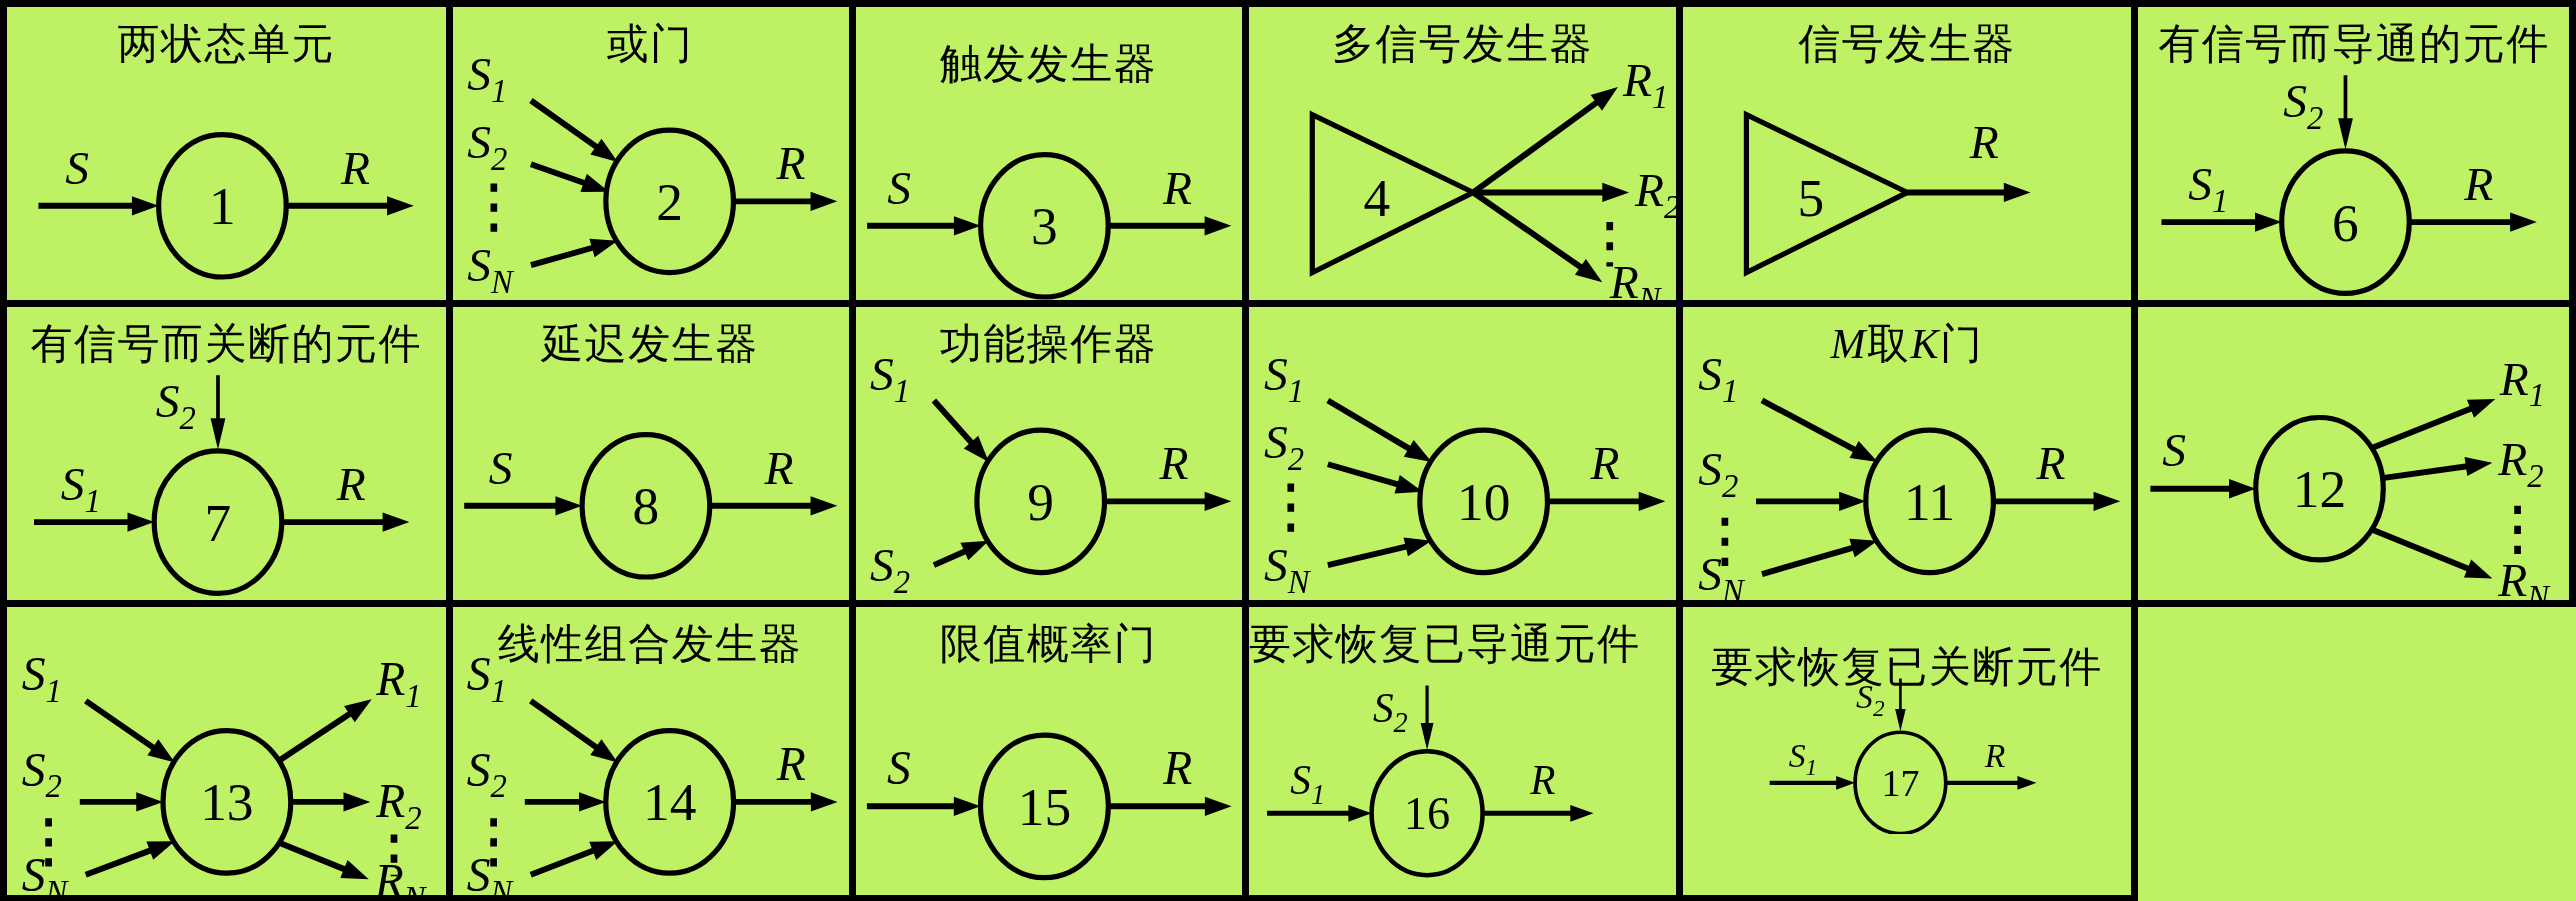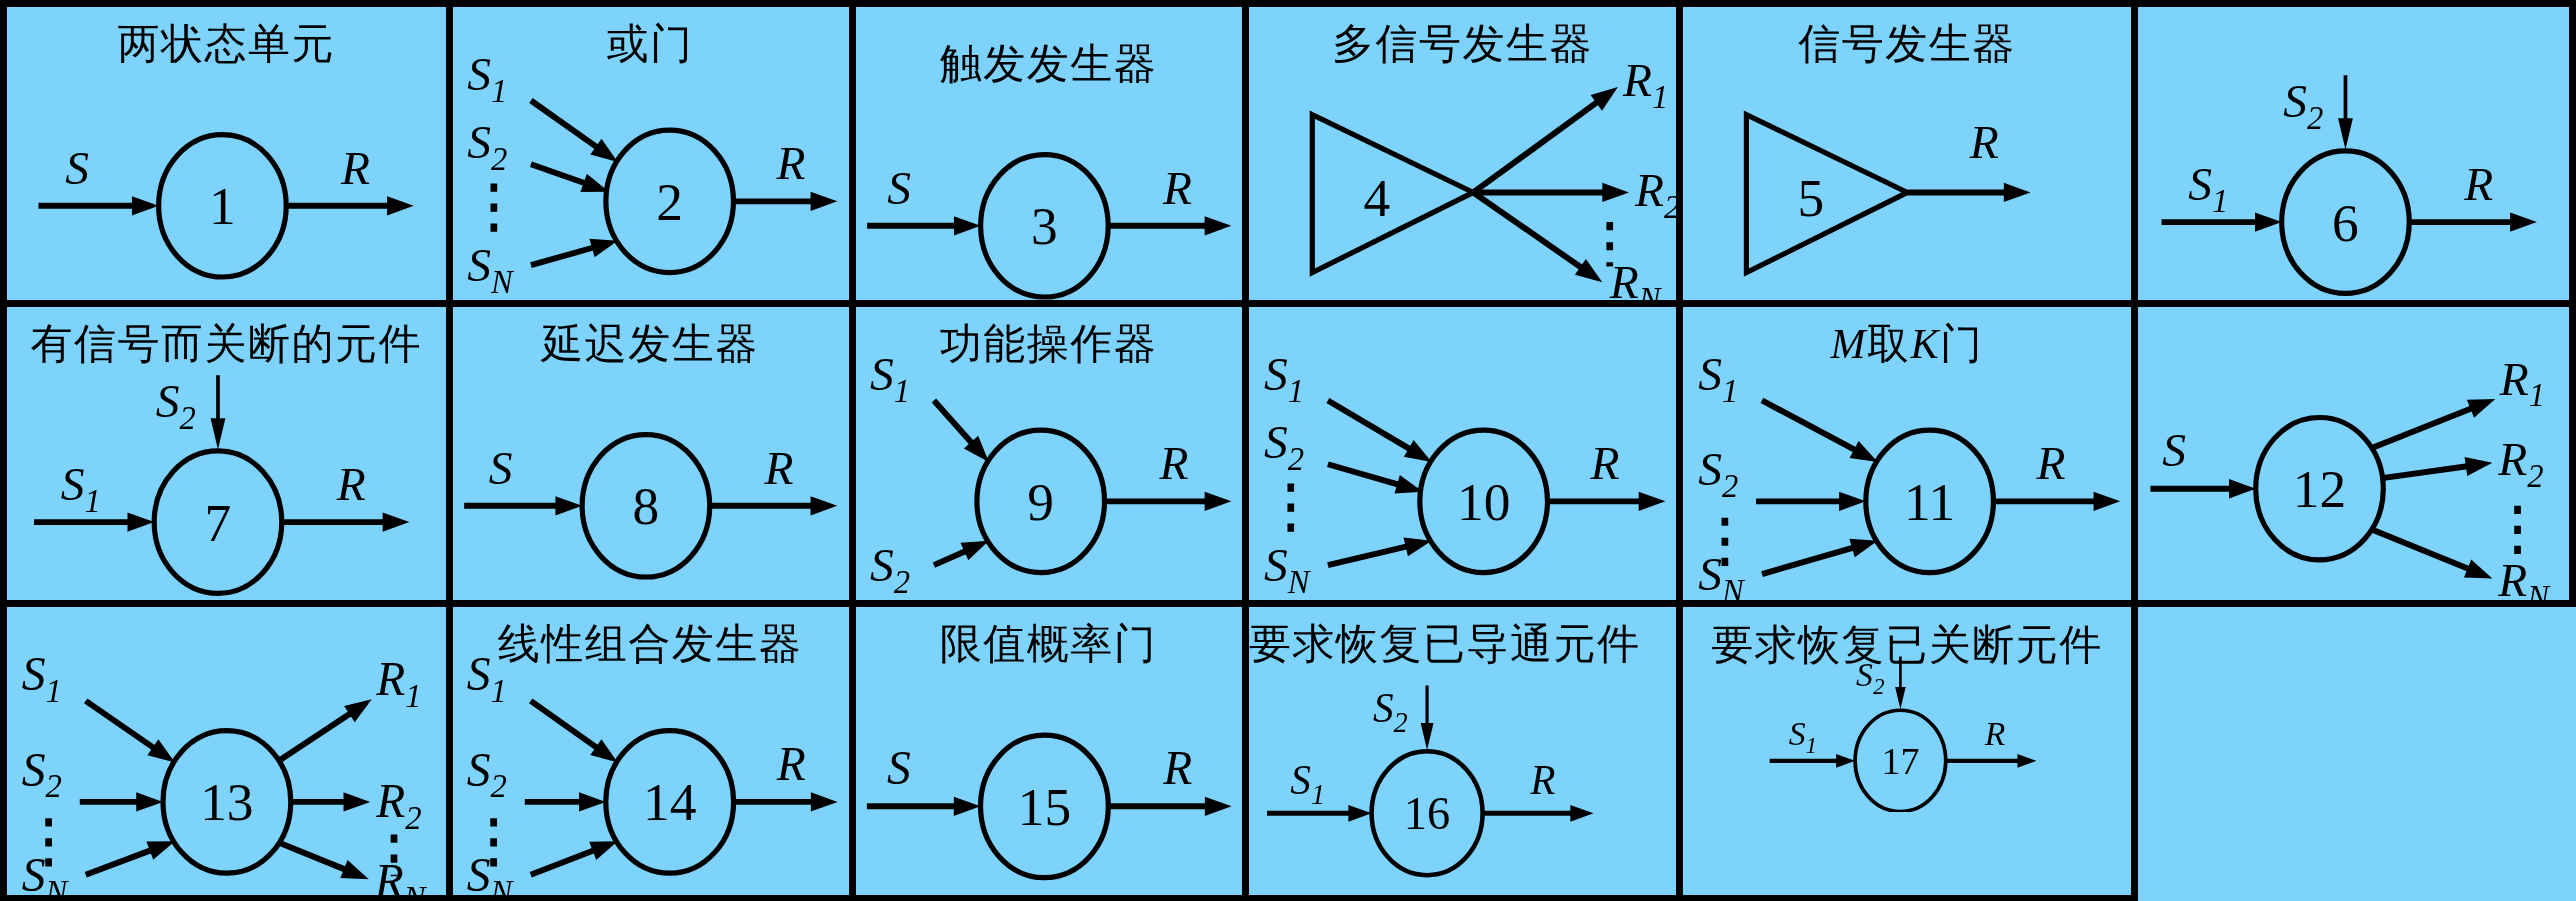--- a/index.html
+++ b/index.html
@@ -1,16 +1,16 @@
 <!DOCTYPE html>
 <html style="font-size:12px"><head>
 <meta charset="utf-8">
 <style>
   html,body{margin:0;padding:0;background:#ffffff;}
-  #stage{position:relative;width:2576px;height:901px;background:#7dd3fc;overflow:hidden;
+  #stage{position:relative;width:2576px;height:901px;background:#bef264;overflow:hidden;
          font-family:"Liberation Serif",serif;}
   .gridline{position:absolute;background:#000000;}
   .cell{position:absolute;}
   .cell-title{position:absolute;left:0;top:9px;width:100%;text-align:center;
               font-size:42px;letter-spacing:1.5px;color:#000;white-space:nowrap;}
   .cell-title .lat{font-style:italic;font-family:"Liberation Serif",serif;}
   .sym{position:absolute;left:0;top:0;width:100%;height:100%;}
   .iolab{font-family:"Liberation Serif",serif;font-style:italic;font-size:64px;fill:#000;}
   .iolab .sub{font-size:44px;}
   .num{font-family:"Liberation Serif",serif;font-size:72px;fill:#000;}
@@ -103,20 +103,21 @@
       <div class="cell-title">信号发生器</div>
       <svg viewBox="0 0 603 395" class="sym">
         <polygon points="85,145 85,358 302,250" fill="none" stroke="#000" stroke-width="7"></polygon>
         <text x="172" y="282" text-anchor="middle" class="num">5</text>
         <line x1="302" y1="250" x2="434" y2="250" stroke="#000" stroke-width="8"></line>
         <polygon points="468,250 432,263 432,237" fill="#000"></polygon>
         <text x="386" y="204" text-anchor="start" class="iolab"><tspan>R</tspan></text>
       </svg>
     </div>
     <div class="cell" style="left: 2138px; top: 6.7px; width: 432px; height: 293px;">
+      <div class="cell-title">有信号而导通的元件</div>
       <svg viewBox="0 0 581 395" class="sym">
         <ellipse cx="279" cy="290" rx="86" ry="96" fill="none" stroke="#000" stroke-width="7"></ellipse>
         <text x="279" y="315" text-anchor="middle" class="num">6</text>
         <line x1="279" y1="92" x2="279" y2="152" stroke="#000" stroke-width="5"></line>
         <polygon points="279,192 269,150 289,150" fill="#000"></polygon>
         <text x="195" y="148" text-anchor="start" class="iolab"><tspan>S</tspan><tspan dy="16" class="sub">2</tspan></text>
         <text x="67" y="260" text-anchor="start" class="iolab"><tspan>S</tspan><tspan dy="16" class="sub">1</tspan></text>
         <line x1="31" y1="290" x2="159" y2="290" stroke="#000" stroke-width="8"></line>
         <polygon points="193,290 157,303 157,277" fill="#000"></polygon>
         <line x1="365" y1="290" x2="503" y2="290" stroke="#000" stroke-width="8"></line>
@@ -295,21 +296,21 @@
         <polygon points="276,192 266,150 286,150" fill="#000"></polygon>
         <text x="192" y="148" text-anchor="start" class="iolab"><tspan>S</tspan><tspan dy="16" class="sub">2</tspan></text>
         <text x="64" y="260" text-anchor="start" class="iolab"><tspan>S</tspan><tspan dy="16" class="sub">1</tspan></text>
         <line x1="28" y1="290" x2="156" y2="290" stroke="#000" stroke-width="8"></line>
         <polygon points="190,290 154,303 154,277" fill="#000"></polygon>
         <line x1="362" y1="290" x2="500" y2="290" stroke="#000" stroke-width="8"></line>
         <polygon points="534,290 498,303 498,277" fill="#000"></polygon>
         <text x="436" y="260" text-anchor="start" class="iolab"><tspan>R</tspan></text>
       </svg>
     </div>
-    <div class="cell" style="left: 1683px; top: 608px; width: 448px; height: 204px; text-decoration: underline;">
+    <div class="cell" style="left: 1683px; top: 630px; width: 448px; height: 204px; text-decoration: underline;">
       <div class="cell-title">要求恢复已关断元件</div>
       <svg viewBox="0 0 603 387" class="sym">
         <ellipse cx="289" cy="290" rx="86" ry="96" fill="none" stroke="#000" stroke-width="7"></ellipse>
         <text x="289" y="315" text-anchor="middle" class="num">17</text>
         <line x1="289" y1="92" x2="289" y2="152" stroke="#000" stroke-width="5"></line>
         <polygon points="289,192 279,150 299,150" fill="#000"></polygon>
         <text x="205" y="148" text-anchor="start" class="iolab"><tspan>S</tspan><tspan dy="16" class="sub">2</tspan></text>
         <text x="77" y="260" text-anchor="start" class="iolab"><tspan>S</tspan><tspan dy="16" class="sub">1</tspan></text>
         <line x1="41" y1="290" x2="169" y2="290" stroke="#000" stroke-width="8"></line>
         <polygon points="203,290 167,303 167,277" fill="#000"></polygon>

